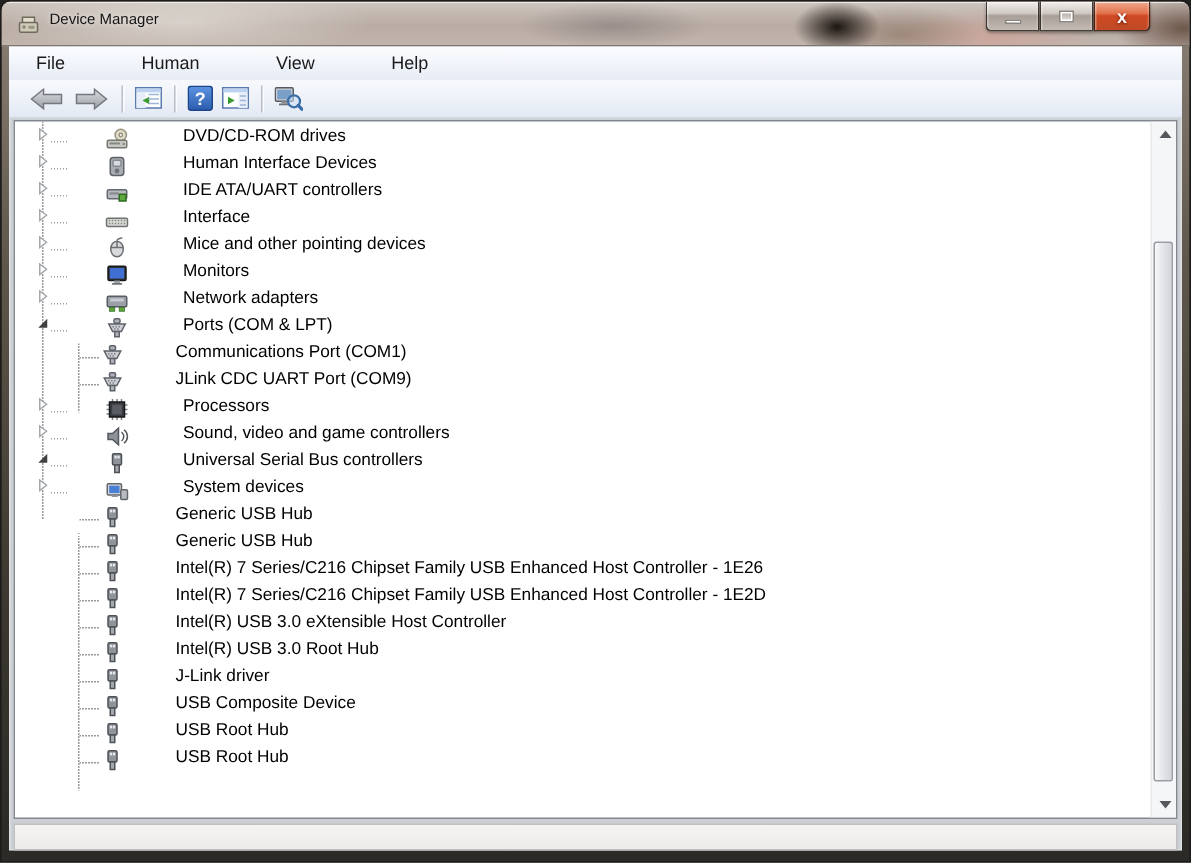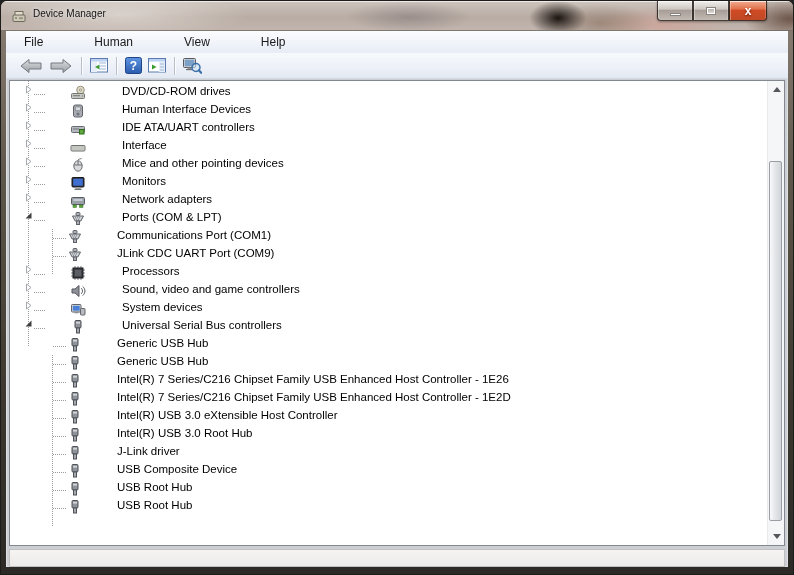--- a/index.html
+++ b/index.html
@@ -396,42 +396,42 @@
 
     </span>
     <svg class="dev-icon">
               <use href="#sym-sound"></use>
             </svg>
     <span class="label">Sound, video and game controllers</span>
   </div>
 
   <div class="tree-row lvl0">
     <span class="expander">
-      <svg class="expander-collapsed" width="9" height="9" viewBox="0 0 9 9">
-        <path d="M2.5 1 L7 4.5 L2.5 8 Z" fill="#ffffff" stroke="#a4a8ad"></path>
-      </svg>
-
-    </span>
-    <svg class="dev-icon">
-              <use href="#sym-system-device"></use>
-            </svg>
-    <span class="label">System devices</span>
-  </div>
-
-  <div class="tree-row lvl0">
-    <span class="expander">
 
       <svg class="expander-expanded" width="9" height="9" viewBox="0 0 9 9">
         <path d="M7.5 1.5 V7.5 H1.5 Z" fill="#404040"></path>
       </svg>
     </span>
     <svg class="dev-icon">
               <use href="#sym-usb"></use>
             </svg>
     <span class="label">Universal Serial Bus controllers</span>
+  </div>
+
+  <div class="tree-row lvl0">
+    <span class="expander">
+      <svg class="expander-collapsed" width="9" height="9" viewBox="0 0 9 9">
+        <path d="M2.5 1 L7 4.5 L2.5 8 Z" fill="#ffffff" stroke="#a4a8ad"></path>
+      </svg>
+
+    </span>
+    <svg class="dev-icon">
+              <use href="#sym-system-device"></use>
+            </svg>
+    <span class="label">System devices</span>
   </div>
 
   <div class="tree-row lvl1">
 
     <svg class="dev-icon">
               <use href="#sym-usb"></use>
             </svg>
     <span class="label">Generic USB Hub</span>
   </div>
 

